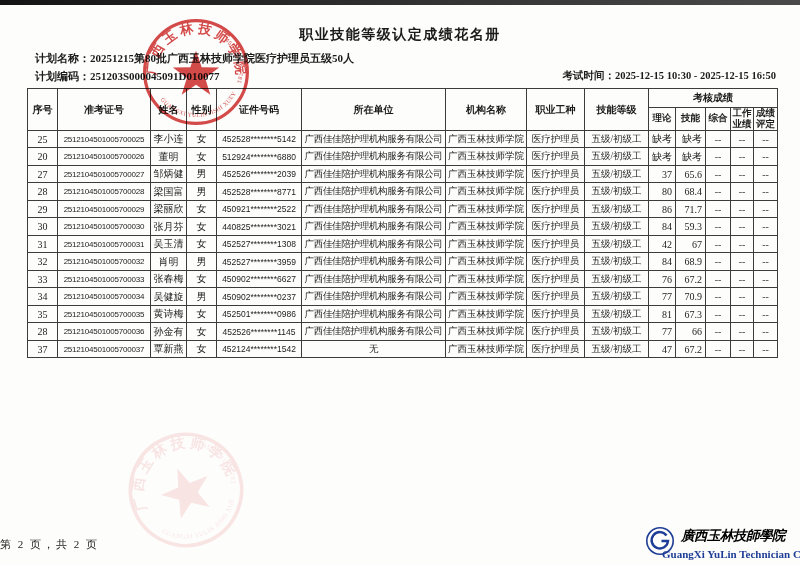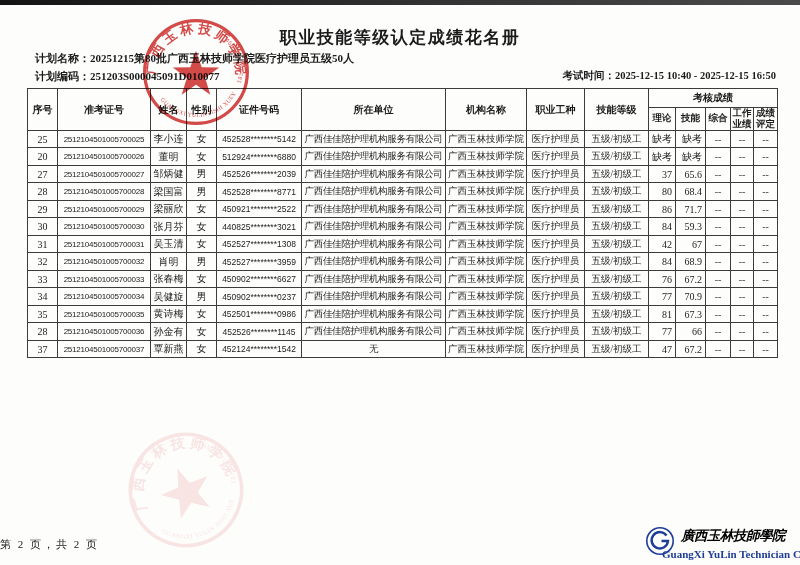--- a/index.html
+++ b/index.html
@@ -3,21 +3,21 @@
 <meta charset="utf-8">
 <style>
   html,body{margin:0;padding:0;background:#ffffff;}
   .page{position:relative;width:800px;height:565px;background:#fdfdfc;overflow:hidden;
         font-family:"Liberation Serif","DejaVu Serif",serif;color:#1b1b1b;}
 
   .scan-top-bar{position:absolute;top:0;left:0;width:100%;height:5px;
         background:linear-gradient(90deg,#141414,#333 55%,#4a4a4a);}
 
   .doc-title{position:absolute;top:26px;left:0;right:0;text-align:center;
-        font-size:17px;font-weight:700;letter-spacing:1.5px;}
+        font-size:14px;font-weight:700;letter-spacing:1.5px;}
 
   .meta-line{position:absolute;font-size:11px;font-weight:600;white-space:nowrap;}
   .meta-plan-name{top:51px;left:35px;}
   .meta-plan-code{top:69px;left:35px;}
   .meta-exam-time{top:69px;right:24px;font-size:10.5px;}
 
   table.results{position:absolute;top:88px;left:27px;width:750px;border-collapse:collapse;
         table-layout:fixed;font-size:10px;}
   .results th,.results td{border:1px solid #3c3c3c;padding:0 1px;text-align:center;
         overflow:hidden;white-space:nowrap;}
@@ -54,21 +54,21 @@
 <div class="page">
 
   <div class="scan-top-bar"></div>
 
   <div class="doc-title">职业技能等级认定成绩花名册</div>
 
   <div class="meta-line meta-plan-name"><span>计划名称：</span><span>20251215第80批广西玉林技师学院医疗护理员五级50人</span></div>
 
   <div class="meta-line meta-plan-code"><span>计划编码：</span><span>251203S000045091D010077</span></div>
 
-  <div class="meta-line meta-exam-time"><span>考试时间：</span><span>2025-12-15 10:40 - 2025-12-15 16:50</span></div>
+  <div class="meta-line meta-exam-time"><span>考试时间：</span><span>2025-12-15 10:30 - 2025-12-15 16:50</span></div>
 
   <table class="results">
     <colgroup>
       <col style="width:30px">
         <col style="width:93px">
         <col style="width:36px">
         <col style="width:30px">
       <col style="width:85px">
         <col style="width:144px">
         <col style="width:81px">

